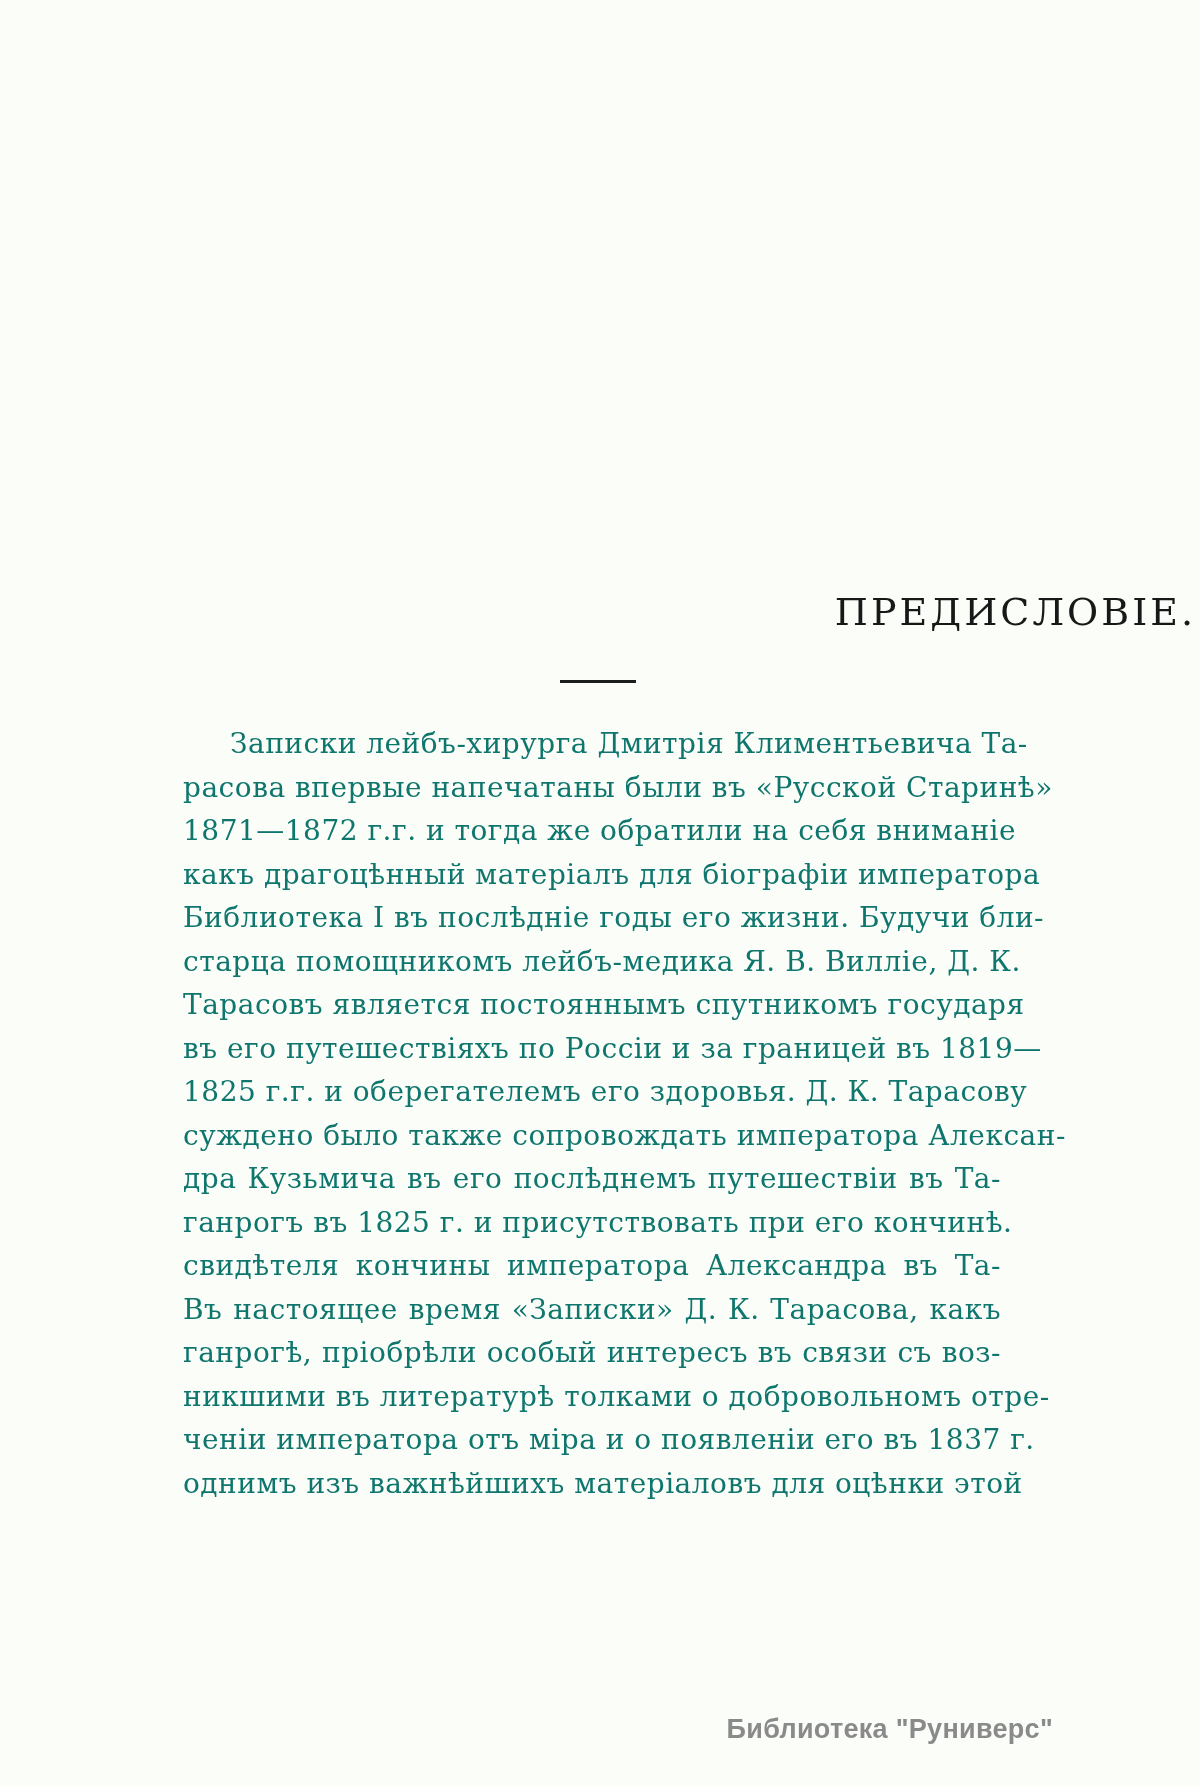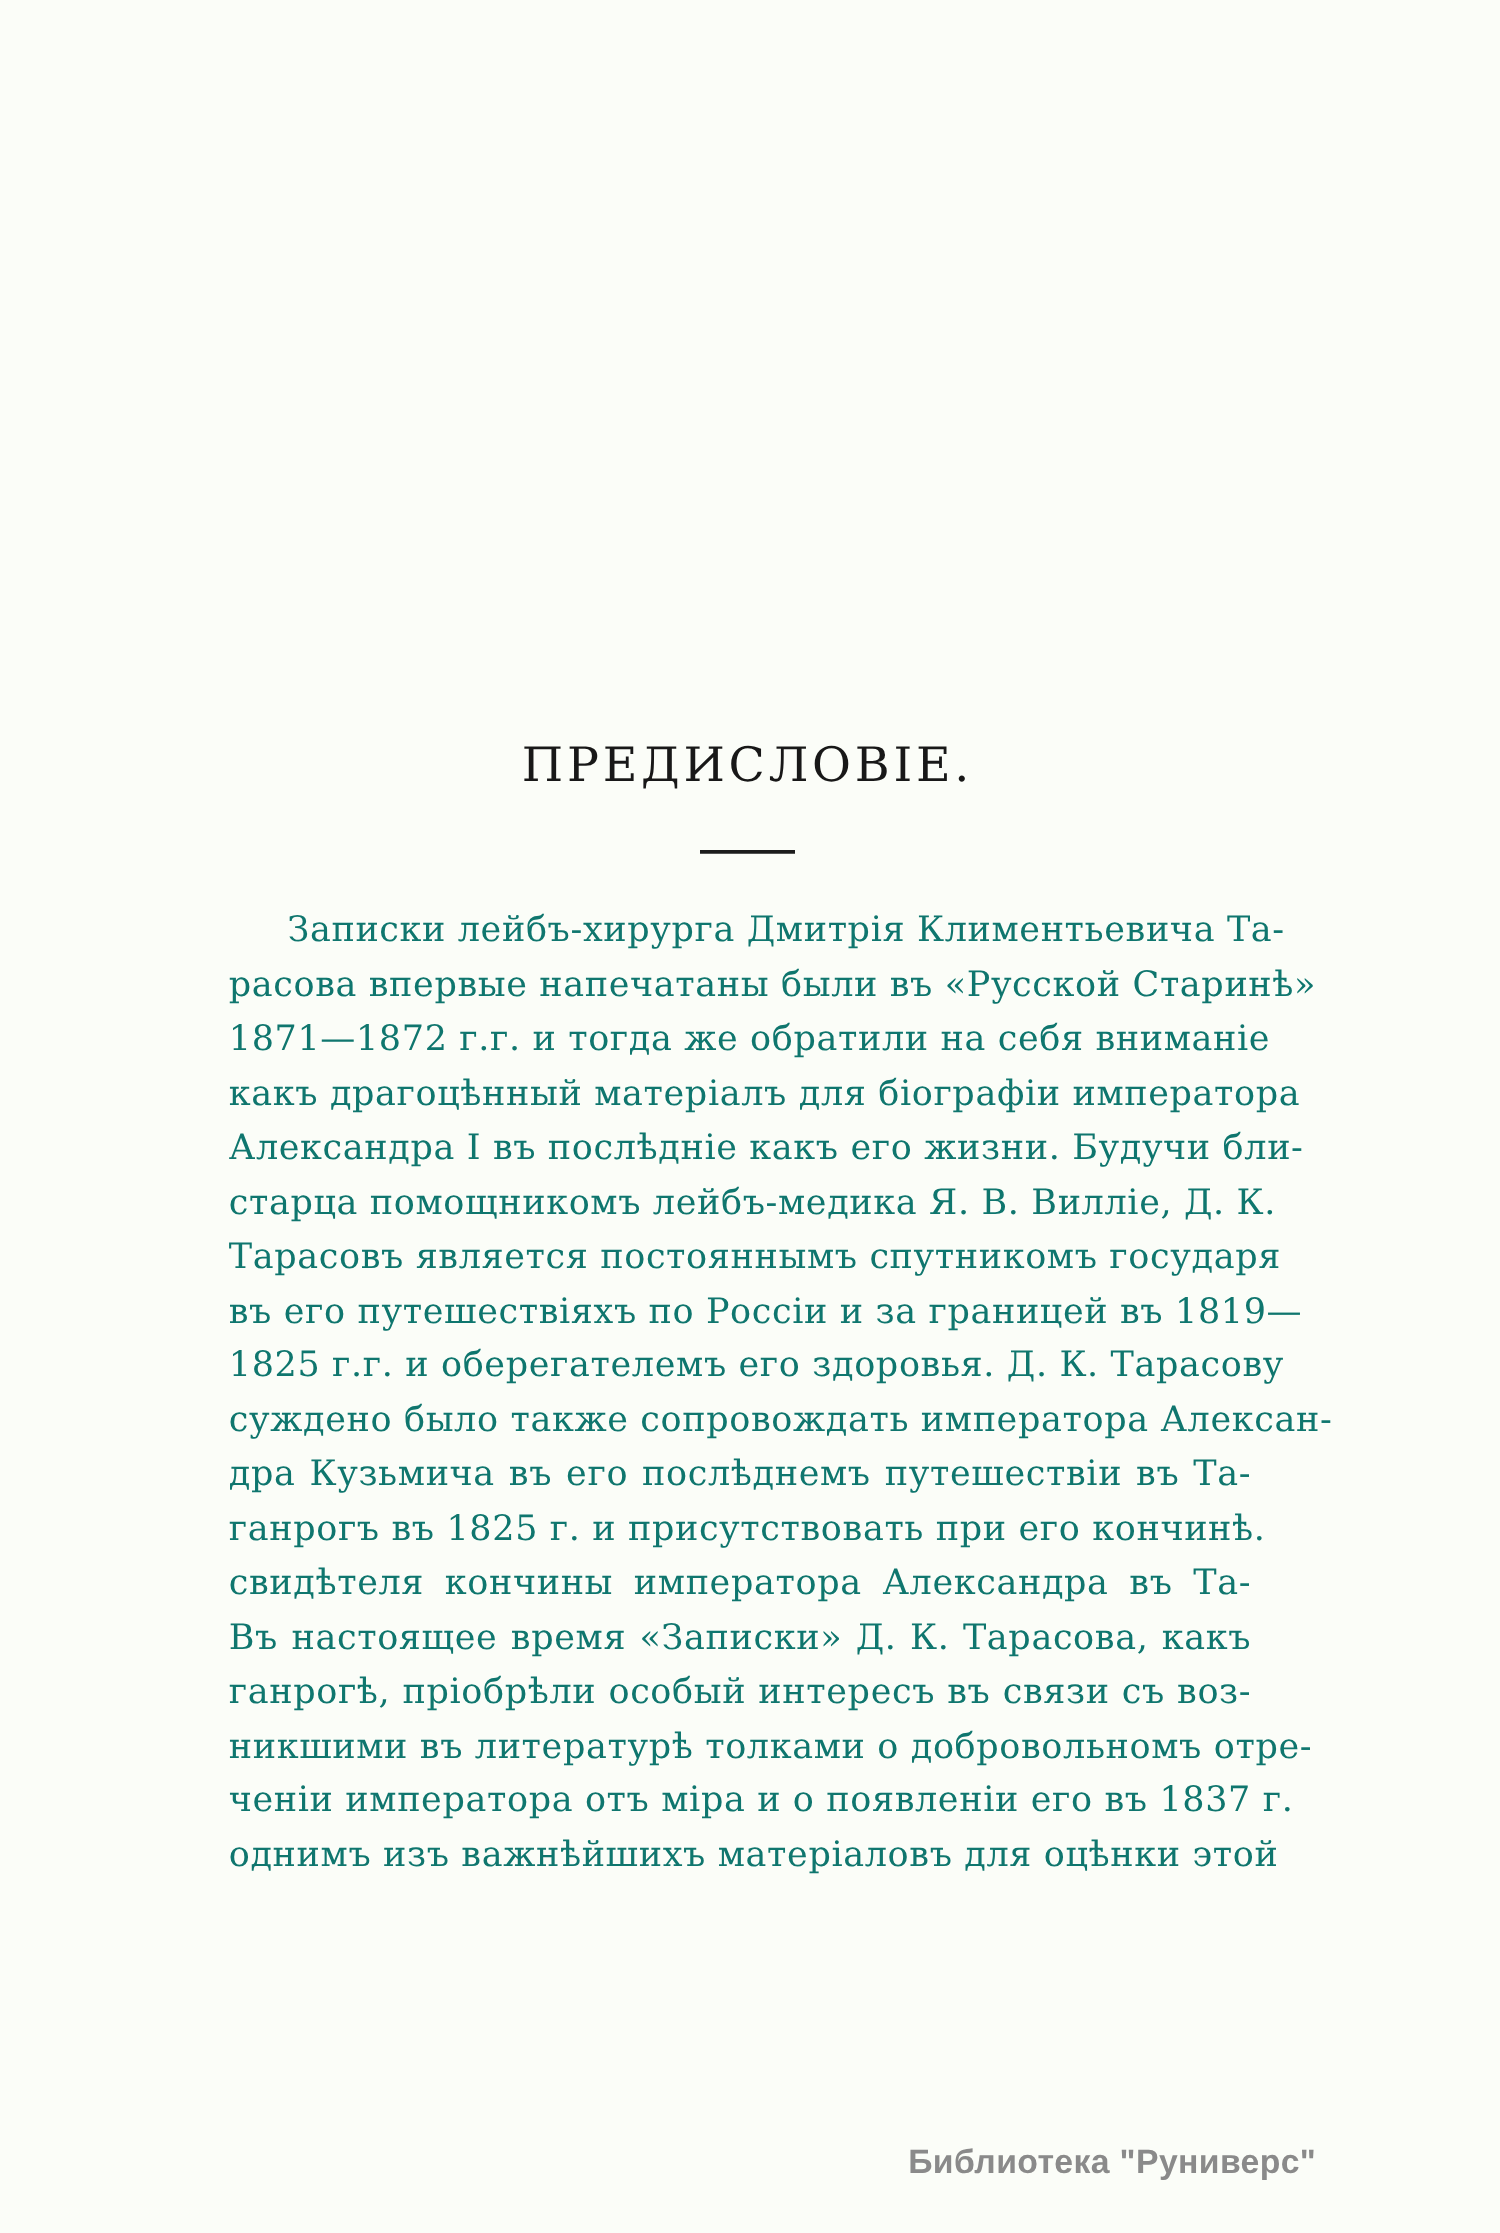--- a/index.html
+++ b/index.html
@@ -16,21 +16,21 @@
   }
   .page {
     position: absolute;
     inset: 0;
   }
   .title {
     position: absolute;
     top: 590px;
     left: 0;
     width: 1196px;
-    text-align: center;
+    text-align: right;
     font-family: "DejaVu Serif", serif;
     font-size: 38px;
     font-weight: 400;
     letter-spacing: 3px;
     color: #181818;
     margin: 0;
   }
   .divider {
     position: absolute;
     top: 680px;
@@ -73,21 +73,21 @@
 <body>
 
 <div class="page">
   <h1 class="title">ПРЕДИСЛОВІЕ.</h1>
   <div class="divider"></div>
   <div class="body-text" id="body-lines">
       <div class="line indent">Записки лейбъ-хирурга Дмитрія Климентьевича Та-</div>
       <div class="line">расова впервые напечатаны были въ «Русской Старинѣ»</div>
       <div class="line">1871—1872 г.г. и тогда же обратили на себя вниманіе</div>
       <div class="line">какъ драгоцѣнный матеріалъ для біографіи императора</div>
-      <div class="line">Александра I въ послѣдніе какъ его жизни. Будучи бли-</div>
+      <div class="line">Библиотека I въ послѣдніе годы его жизни. Будучи бли-</div>
       <div class="line">старца помощникомъ лейбъ-медика Я. В. Вилліе, Д. К.</div>
       <div class="line">Тарасовъ является постояннымъ спутникомъ государя</div>
       <div class="line">въ его путешествіяхъ по Россіи и за границей въ 1819—</div>
       <div class="line">1825 г.г. и оберегателемъ его здоровья. Д. К. Тарасову</div>
       <div class="line">суждено было также сопровождать императора Алексан-</div>
       <div class="line">дра Кузьмича въ его послѣднемъ путешествіи въ Та-</div>
       <div class="line">ганрогъ въ 1825 г. и присутствовать при его кончинѣ.</div>
       <div class="line">свидѣтеля кончины императора Александра въ Та-</div>
       <div class="line">Въ настоящее время «Записки» Д. К. Тарасова, какъ</div>
       <div class="line">ганрогѣ, пріобрѣли особый интересъ въ связи съ воз-</div>

